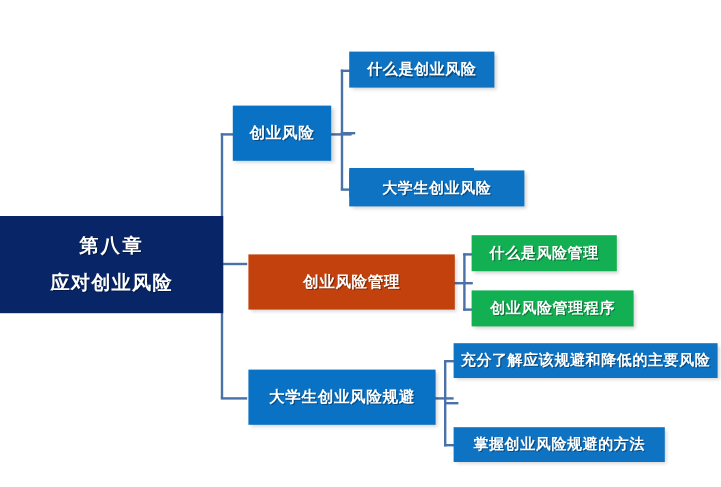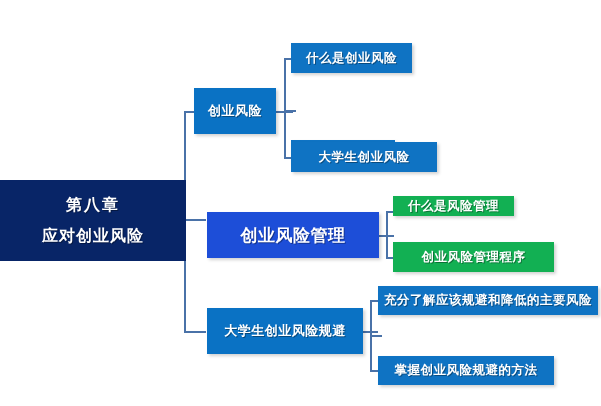--- a/index.html
+++ b/index.html
@@ -35,22 +35,22 @@
     font-size: 16px;
     line-height: 1.9;
     letter-spacing: 2px;
   }
   .node.root .line2 { letter-spacing: 1px; }
   .node.blue {
     background: #0a72c4;
     font-size: 13px;
   }
   .node.green {
-    background: #1d4ed8;
-    font-size: 17px;
+    background: #c2410c;
+    font-size: 13px;
   }
   .node.leaf-blue {
     background: #0f73c3;
     font-size: 12.5px;
   }
   .node.leaf-green {
     background: #12b053;
     font-size: 12.5px;
   }
   .node.shadow {
@@ -105,24 +105,24 @@
   <div class="node leaf-blue shadow" style="left:291px; top:95px; width:104px; height:24px;margin-top:45px;">
     <span>案例分析</span>
   </div>
   <div class="node leaf-blue shadow" style="left:291px; top:142px; width:146px; height:30px;">
     <span>大学生创业风险</span>
   </div>
 
   <div class="node green shadow" style="left:207px; top:212px; width:172px; height:46px;">
     <span>创业风险管理</span>
   </div>
-  <div class="node leaf-green shadow" style="left:393px; top:196px; width:121px; height:20px;">
+  <div class="node leaf-green shadow" style="left:393px; top:196px; width:121px; height:30px;">
     <span>什么是风险管理</span>
   </div>
-  <div class="node leaf-green shadow" style="left:393px; top:242px; width:161px; height:30px;">
+  <div class="node leaf-green shadow" style="left:393px; top:242px; width:135px; height:30px;">
     <span>创业风险管理程序</span>
   </div>
 
   <div class="node leaf-blue shadow" style="left:378px; top:286px; width:220px; height:29px;">
     <span>充分了解应该规避和降低的主要风险</span>
   </div>
   <div class="node blue shadow" style="left:207px; top:308px; width:156px; height:46px;">
     <span>大学生创业风险规避</span>
   </div>
   <div class="node leaf-blue shadow" style="left:378px; top:356px; width:176px; height:29px;">

